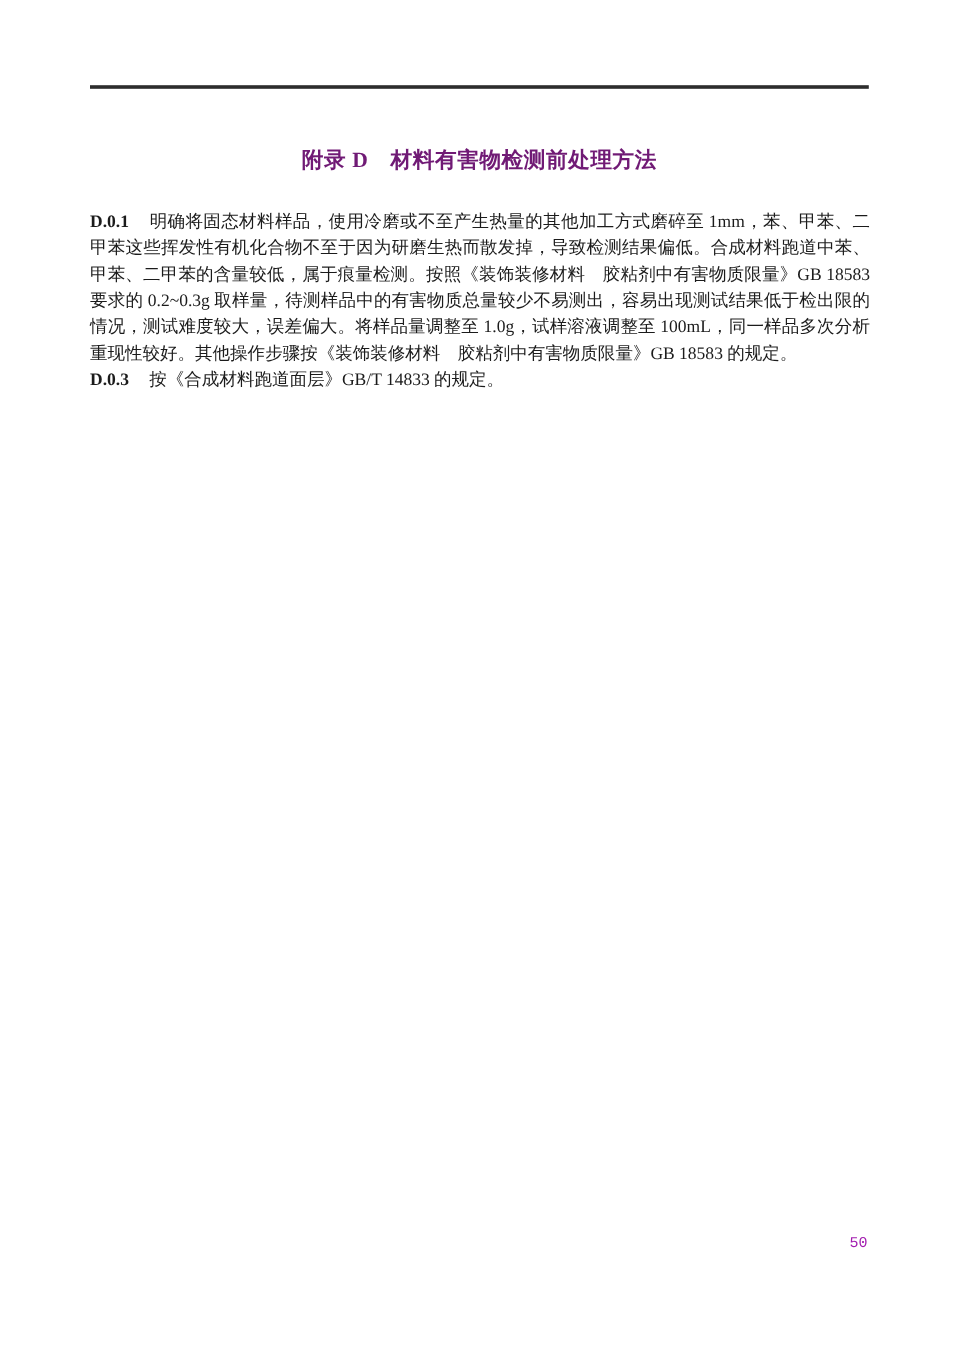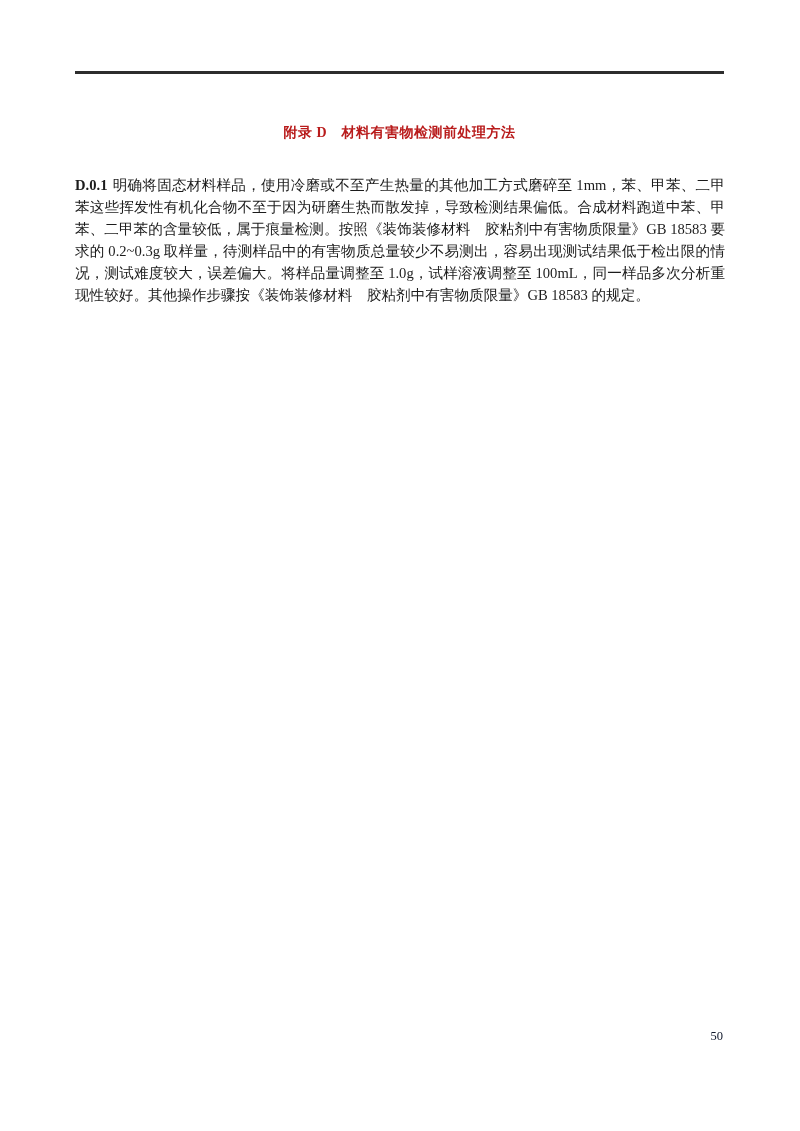--- a/index.html
+++ b/index.html
@@ -24,66 +24,70 @@
     height: 2.5px;
     background: #2d2d2d;
   }
   .doc-title {
     position: absolute;
     top: 119px;
     left: 75px;
     width: 649px;
     margin: 0;
     text-align: center;
-    font-size: 14px;
+    font-size: 18px;
     line-height: 28px;
     font-weight: 700;
-    color: #b91c1c;
+    color: #701a75;
     letter-spacing: 0.5px;
   }
   .doc-body {
     position: absolute;
     top: 174px;
     left: 75px;
     width: 650px;
     font-size: 14.6px;
     line-height: 22px;
     text-align: justify;
   }
   .para {
     margin: 0;
     padding: 0;
   }
   .para-label {
     font-weight: 700;
-    padding-right: 5px;
+    padding-right: 17px;
   }
   .page-number {
     position: absolute;
     top: 1029px;
     right: 77px;
     font-size: 12.5px;
     line-height: 15px;
-    color: #0f172a;
+    color: #a21caf;
+    font-family: Liberation Mono, monospace;
   }
 </style>
 </head>
 <body>
 
 <div class="page">
 
   <div class="header-rule"></div>
 
   <h1 class="doc-title">附录 D　材料有害物检测前处理方法</h1>
 
   <div class="doc-body">
 
     <p class="para">
       <span class="para-label">D.0.1</span><span>明确将固态材料样品，使用冷磨或不至产生热量的其他加工方式磨碎至 1mm，苯、甲苯、二甲苯这些挥发性有机化合物不至于因为研磨生热而散发掉，导致检测结果偏低。合成材料跑道中苯、甲苯、二甲苯的含量较低，属于痕量检测。按照《装饰装修材料　胶粘剂中有害物质限量》GB 18583 要求的 0.2~0.3g 取样量，待测样品中的有害物质总量较少不易测出，容易出现测试结果低于检出限的情况，测试难度较大，误差偏大。将样品量调整至 1.0g，试样溶液调整至 100mL，同一样品多次分析重现性较好。其他操作步骤按《装饰装修材料　胶粘剂中有害物质限量》GB 18583 的规定。</span>
     </p>
 
 
+    <p class="para">
+      <span class="para-label">D.0.3</span><span>按《合成材料跑道面层》GB/T 14833 的规定。</span>
+    </p>
 
   </div>
 
   <div class="page-number">50</div>
 
 </div>
 
 </body></html>

